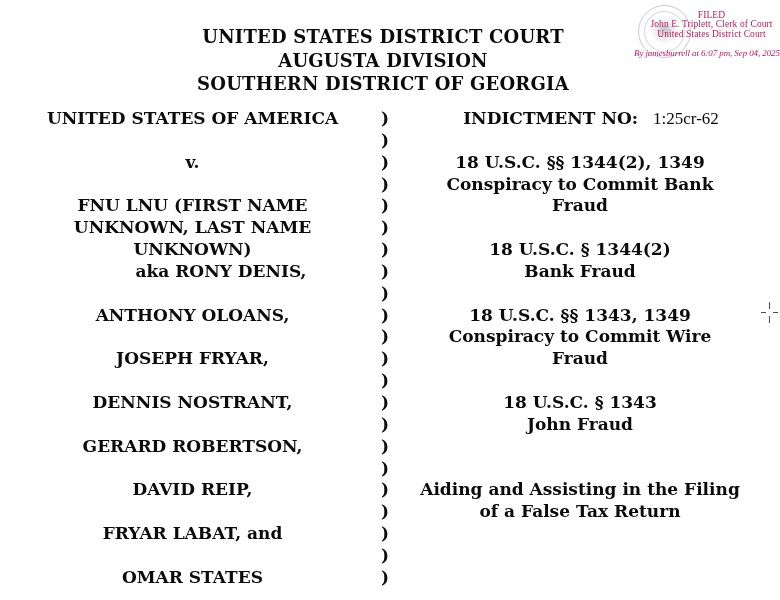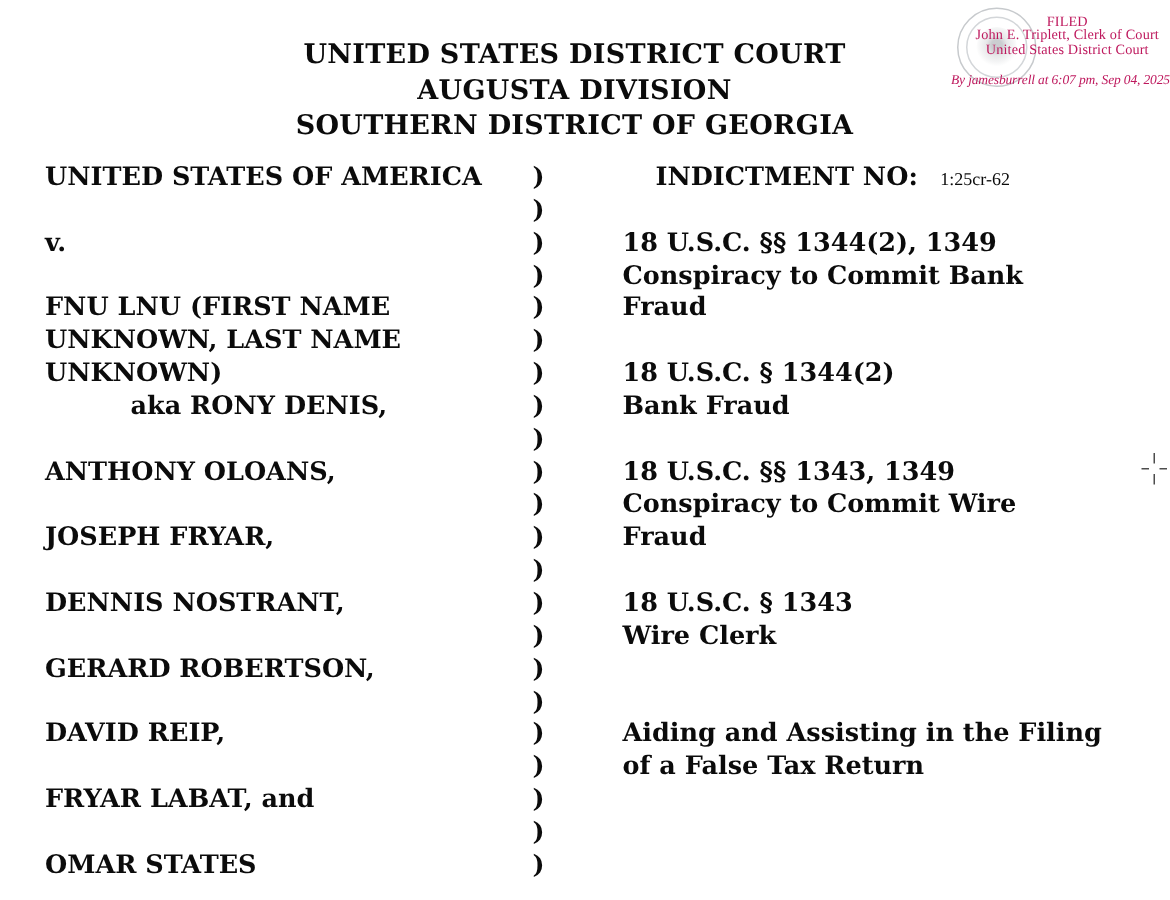--- a/index.html
+++ b/index.html
@@ -75,30 +75,30 @@
   }
 
   
   .caption {
     position: absolute;
     left: 30px; top: 108px;
     width: 715px;
     font-weight: bold;
     font-size: 17px;
   }
-  .cap-row { display: flex; height: 21.85px; line-height: 21.85px; }
+  .cap-row { display: flex; height: 21.85px; line-height: 21.85px; text-align: center; }
   .cap-left  { width: 325px; white-space: nowrap; }
   .cap-left.indent { padding-left: 57px; }
   .cap-paren { width: 60px; }
   .cap-right { flex: 1; white-space: nowrap; }
   .indictment-no-label { font-weight: bold; margin-left: 22px; }
   .indictment-no-value {
     font-family: "Liberation Serif", serif;
     font-weight: normal;
-    font-size: 12px;
+    font-size: 17px;
     padding-left: 15px;
     margin-top: 12px;
   }
 
   
   .crosshair { position: absolute; left: 761px; top: 302px; width: 17px; height: 21px; }
   .crosshair span { position: absolute; background: #4d4d4d; }
   .crosshair .h-left  { left: 0;  top: 9.5px; width: 5px; height: 1.6px; }
   .crosshair .h-right { right: 0; top: 9.5px; width: 5px; height: 1.6px; }
   .crosshair .v-top    { left: 7.6px; top: 0;    width: 1.8px; height: 7px; }
@@ -190,21 +190,21 @@
       <div class="cap-right"></div>
     </div>
     <div class="cap-row">
       <div class="cap-left">DENNIS NOSTRANT,</div>
       <div class="cap-paren">)</div>
       <div class="cap-right">18 U.S.C. § 1343</div>
     </div>
     <div class="cap-row">
       <div class="cap-left"></div>
       <div class="cap-paren">)</div>
-      <div class="cap-right">Wire Clerk</div>
+      <div class="cap-right">John Fraud</div>
     </div>
     <div class="cap-row">
       <div class="cap-left">GERARD ROBERTSON,</div>
       <div class="cap-paren">)</div>
       <div class="cap-right"></div>
     </div>
     <div class="cap-row">
       <div class="cap-left"></div>
       <div class="cap-paren">)</div>
     </div>

